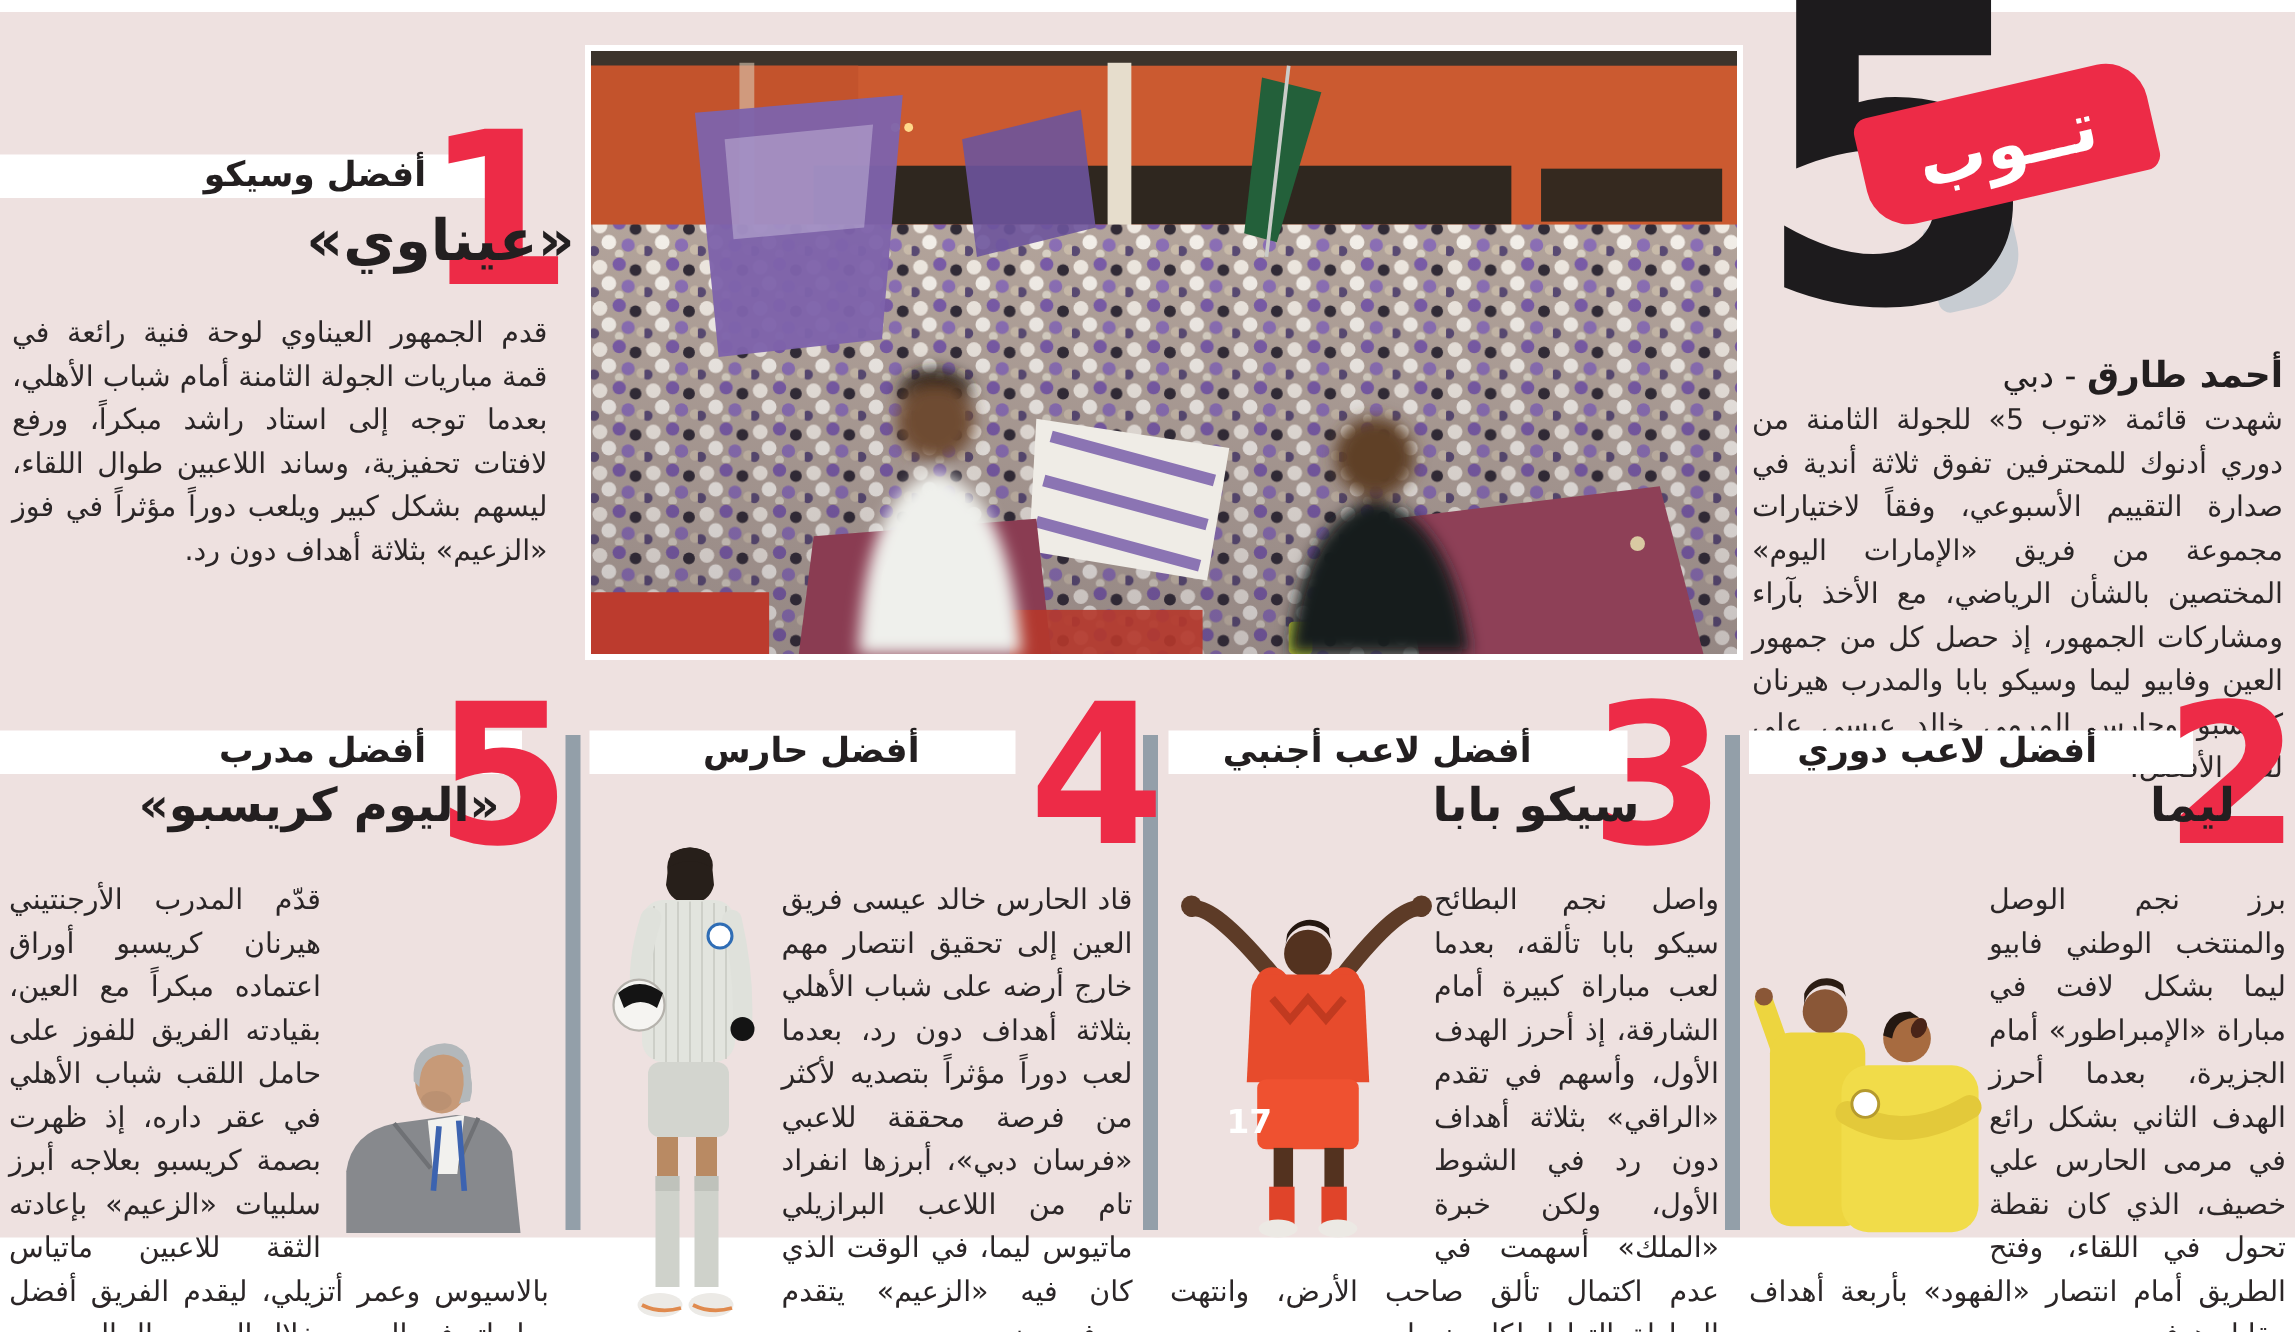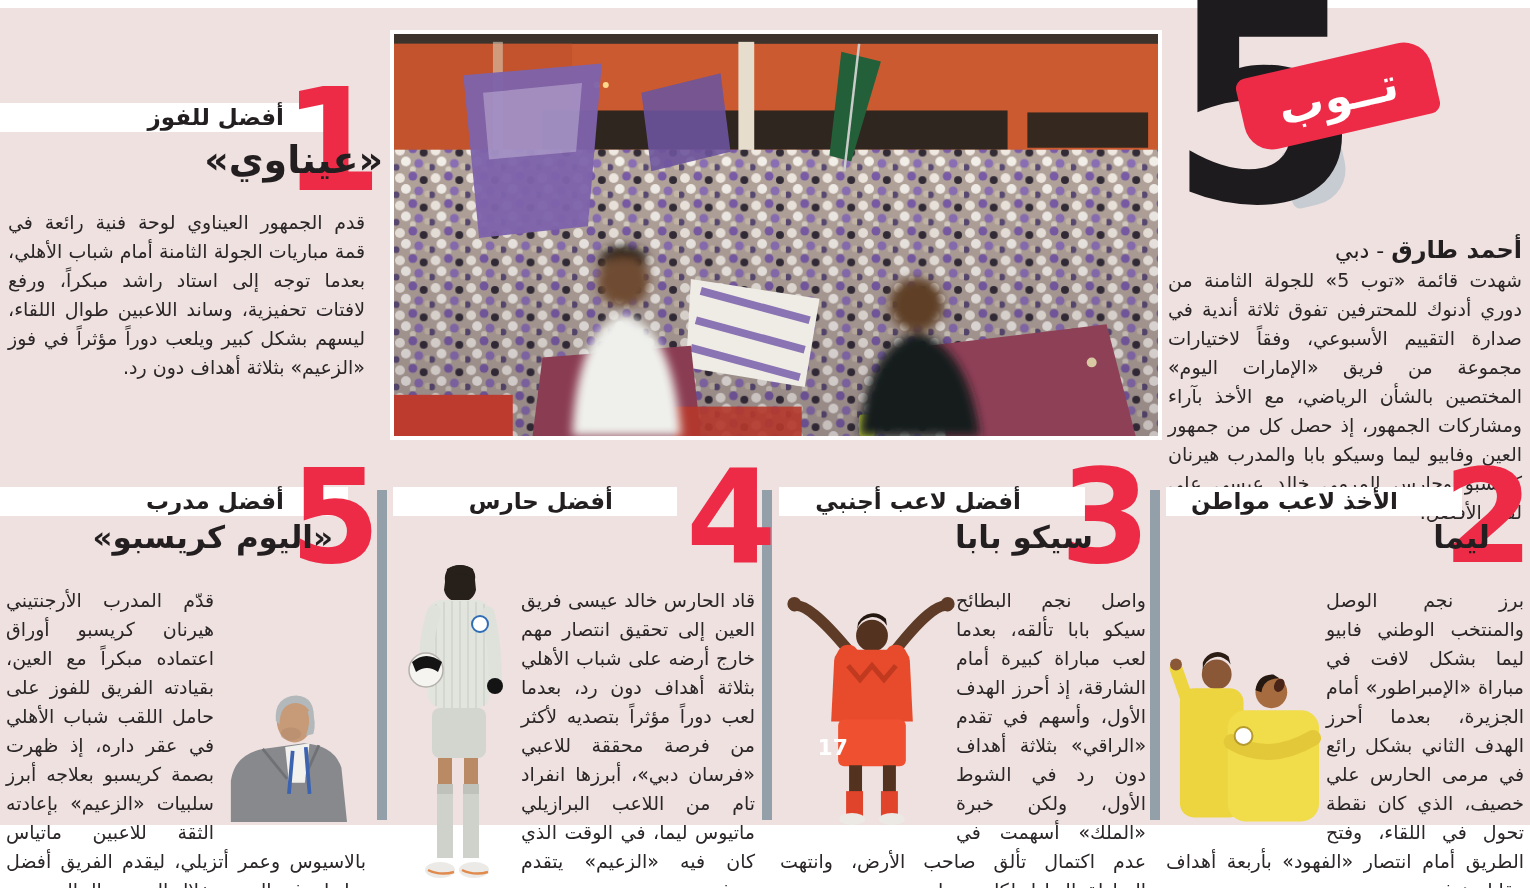--- a/index.html
+++ b/index.html
@@ -139,32 +139,32 @@
         <circle cx="232" cy="252" r="26" fill="#6e4b33"></circle>
         <path d="M206,238 q26,-22 52,0 l-4,-14 q-22,-16 -44,0 Z" fill="#241b14"></path>
         <path d="M180,410 Q185,300 232,286 Q282,298 290,410 Z" fill="#eff0ec"></path>
         <circle cx="528" cy="276" r="27" fill="#5e4028"></circle>
         <path d="M470,410 Q478,320 528,304 Q580,318 592,410 Z" fill="#191a1e"></path>
       </g>
     </svg>
   </figure>
 
   <div class="strip s1-strip">
-      <span class="t">أفضل للفوز</span>
+      <span class="t">أفضل وسيكو</span>
     </div>
   <div class="num s1-num">1</div>
   <div class="sub s1-sub">«عيناوي»</div>
   <div class="body-txt s1-body ind">قدم الجمهور العيناوي لوحة فنية رائعة في قمة مباريات الجولة الثامنة أمام شباب الأهلي، بعدما توجه إلى استاد راشد مبكراً، ورفع لافتات تحفيزية، وساند اللاعبين طوال اللقاء، ليسهم بشكل كبير ويلعب دوراً مؤثراً في فوز «الزعيم» بثلاثة أهداف دون رد.</div>
 
   <div class="divider" style="left:377px"></div>
   <div class="divider" style="left:762px"></div>
   <div class="divider" style="left:1150px"></div>
 
   <div class="strip s2-strip">
-      <span class="t">الأخذ لاعب مواطن</span>
+      <span class="t">أفضل لاعب دوري</span>
     </div>
   <div class="num s2-num">2</div>
   <div class="sub s2-sub">ليما</div>
   <div class="body-txt s2-body">
     <span class="ph fl f-wasl">
       <svg width="154" height="185" viewBox="0 0 155 185" aria-hidden="true">
         <path d="M16,62 L4,28" stroke="#edd53f" stroke-width="13" stroke-linecap="round"></path>
         <circle cx="4" cy="24" r="6" fill="#8a5737"></circle>
         <circle cx="45" cy="34" r="15" fill="#8a5737"></circle>
         <path d="M31,30 a15,15 0 0 1 28,-6 l-2,-8 a16,16 0 0 0 -26,6 Z" fill="#2c1d14"></path>

